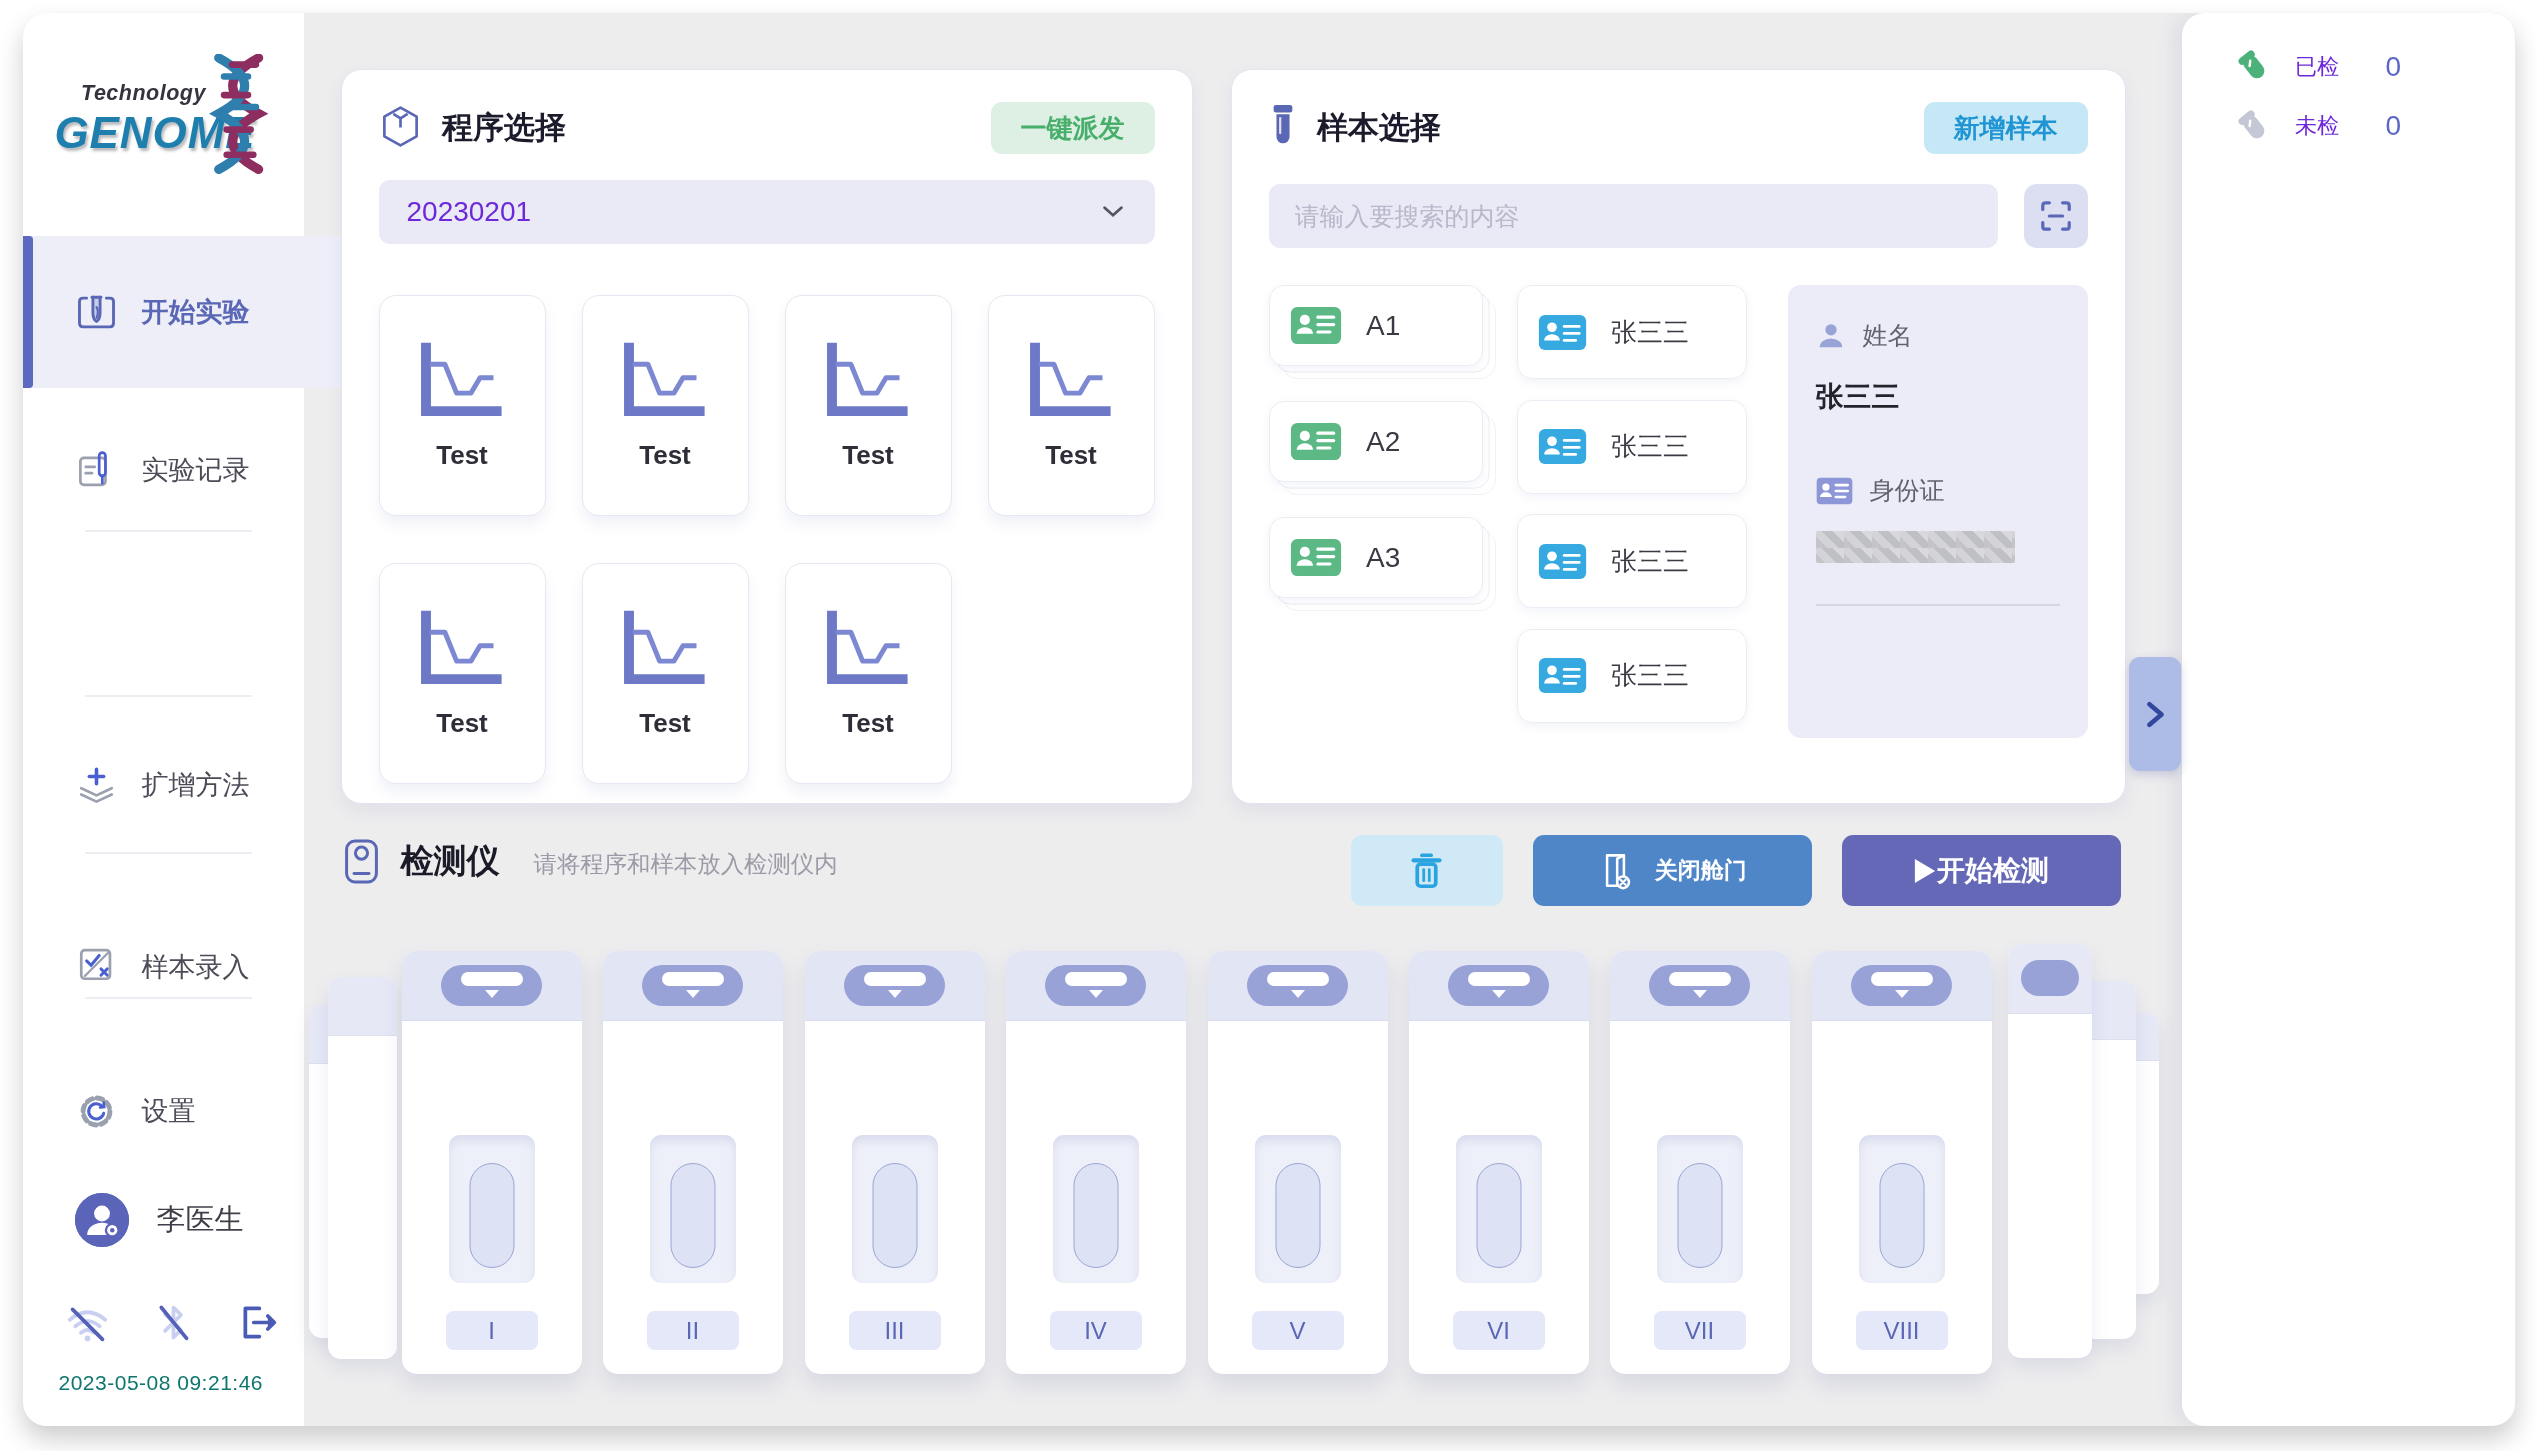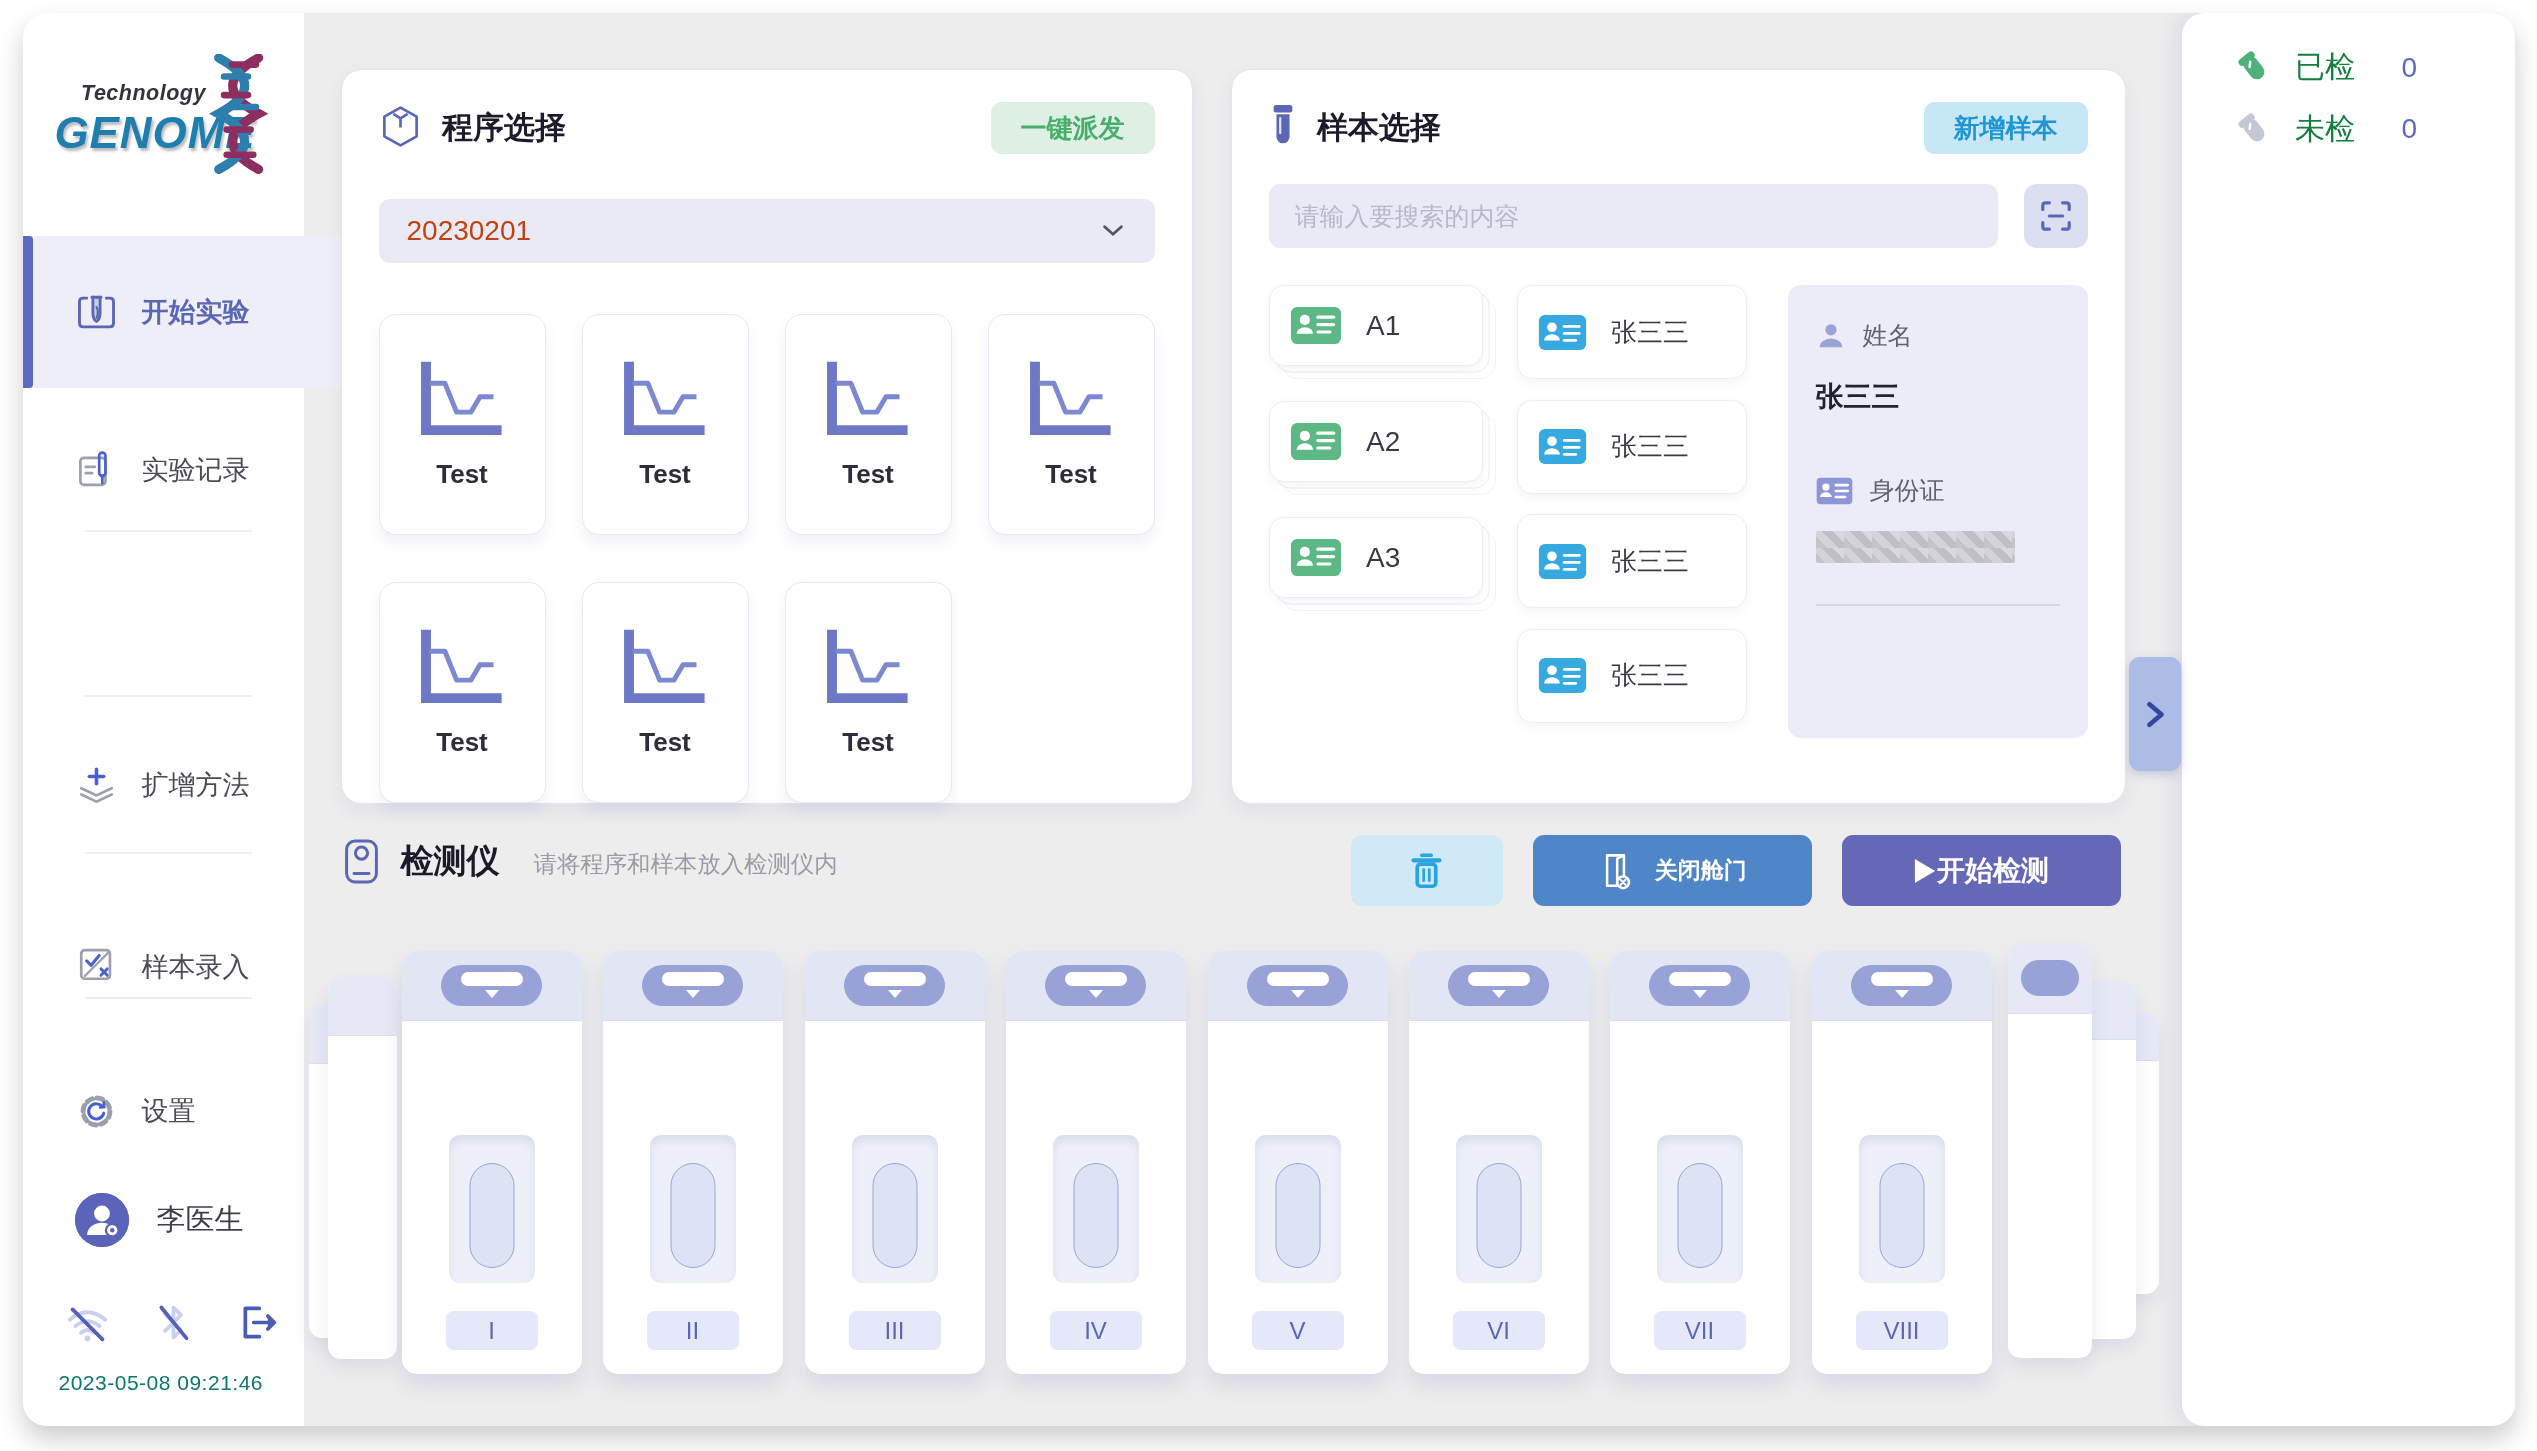--- a/index.html
+++ b/index.html
@@ -23,41 +23,41 @@
   .sdivider{position:absolute;left:62px;width:167px;height:1.9px;background:#ededf3;}
   .avatar{width:54px;height:54px;border-radius:50%;background:#5a64b8;position:relative;flex:0 0 54px;}
   .status-icons{gap:41px;padding-left:41px;}
   .timestamp{font-size:21px;color:#0f766e;letter-spacing:0.5px;padding-left:36px;}
 
   
   .rpanel{position:absolute;left:2159px;top:0;width:333px;height:1413px;background:#fff;
     border-radius:22.5px;box-shadow:-7.5px 0 19px rgba(80,90,140,.10);}
   .stat-row{display:flex;align-items:center;gap:22.5px;margin:0 0 20.6px 52px;}
   .stat-row:first-child{margin-top:34px;}
-  .stat-label{font-size:30px;color:#15803d;}
+  .stat-label{font-size:22px;color:#6d28d9;}
   .stat-count{font-size:28px;color:#5a67c5;margin-left:24px;}
 
   .expand-btn{position:absolute;left:2106px;top:644px;width:52px;height:114px;background:#adbbe7;
     border-radius:11.2px;display:flex;align-items:center;justify-content:center;cursor:pointer;
     box-shadow:0 3.7px 9.4px rgba(90,100,160,.25);}
 
   
   .card{position:absolute;top:56px;height:735px;background:#fff;border:1.9px solid #e3e3f1;border-radius:20.6px;
     box-shadow:0 7.5px 17px rgba(100,110,170,.09);box-sizing:border-box;padding:32px 37px;}
   .card-head{display:flex;align-items:center;gap:20.6px;}
   .card-title{font-size:31px;font-weight:bold;color:#1b1b2c;}
   .pill-btn{margin-left:auto;height:52px;padding:0 30px;border-radius:11.2px;display:flex;align-items:center;
     font-size:26px;font-weight:bold;cursor:pointer;border:none;}
   .btn-green{background:#ddf0e3;color:#47ae6c;}
   .btn-blue{background:#c6e7f6;color:#2095d3;}
 
   
   .card-program{left:318px;width:852px;}
-  .select{margin-top:45px;height:64px;background:#e9eaf6;border-radius:11.2px;display:flex;align-items:center;
-    padding:0 28px;font-size:28px;color:#c2410c;cursor:pointer;}
+  .select{margin-top:26px;height:64px;background:#e9eaf6;border-radius:11.2px;display:flex;align-items:center;
+    padding:0 28px;font-size:28px;color:#6d28d9;cursor:pointer;}
   .select .chev{margin-left:auto;}
   .program-grid{margin-top:51px;display:grid;grid-template-columns:repeat(4,167px);justify-content:space-between;row-gap:47px;}
   .program-tile{width:167px;height:221px;background:#fff;border:1.9px solid #e7e7f2;border-radius:17px;
     box-shadow:0 8.4px 13px rgba(120,130,190,.10);display:flex;flex-direction:column;align-items:center;
     justify-content:center;gap:19px;box-sizing:border-box;cursor:pointer;}
   .tile-label{font-size:26px;font-weight:bold;color:#2e2e38;}
 
   
   .card-sample{left:1208px;width:895px;}
   .search-row{margin-top:30px;display:flex;gap:26px;align-items:center;}

